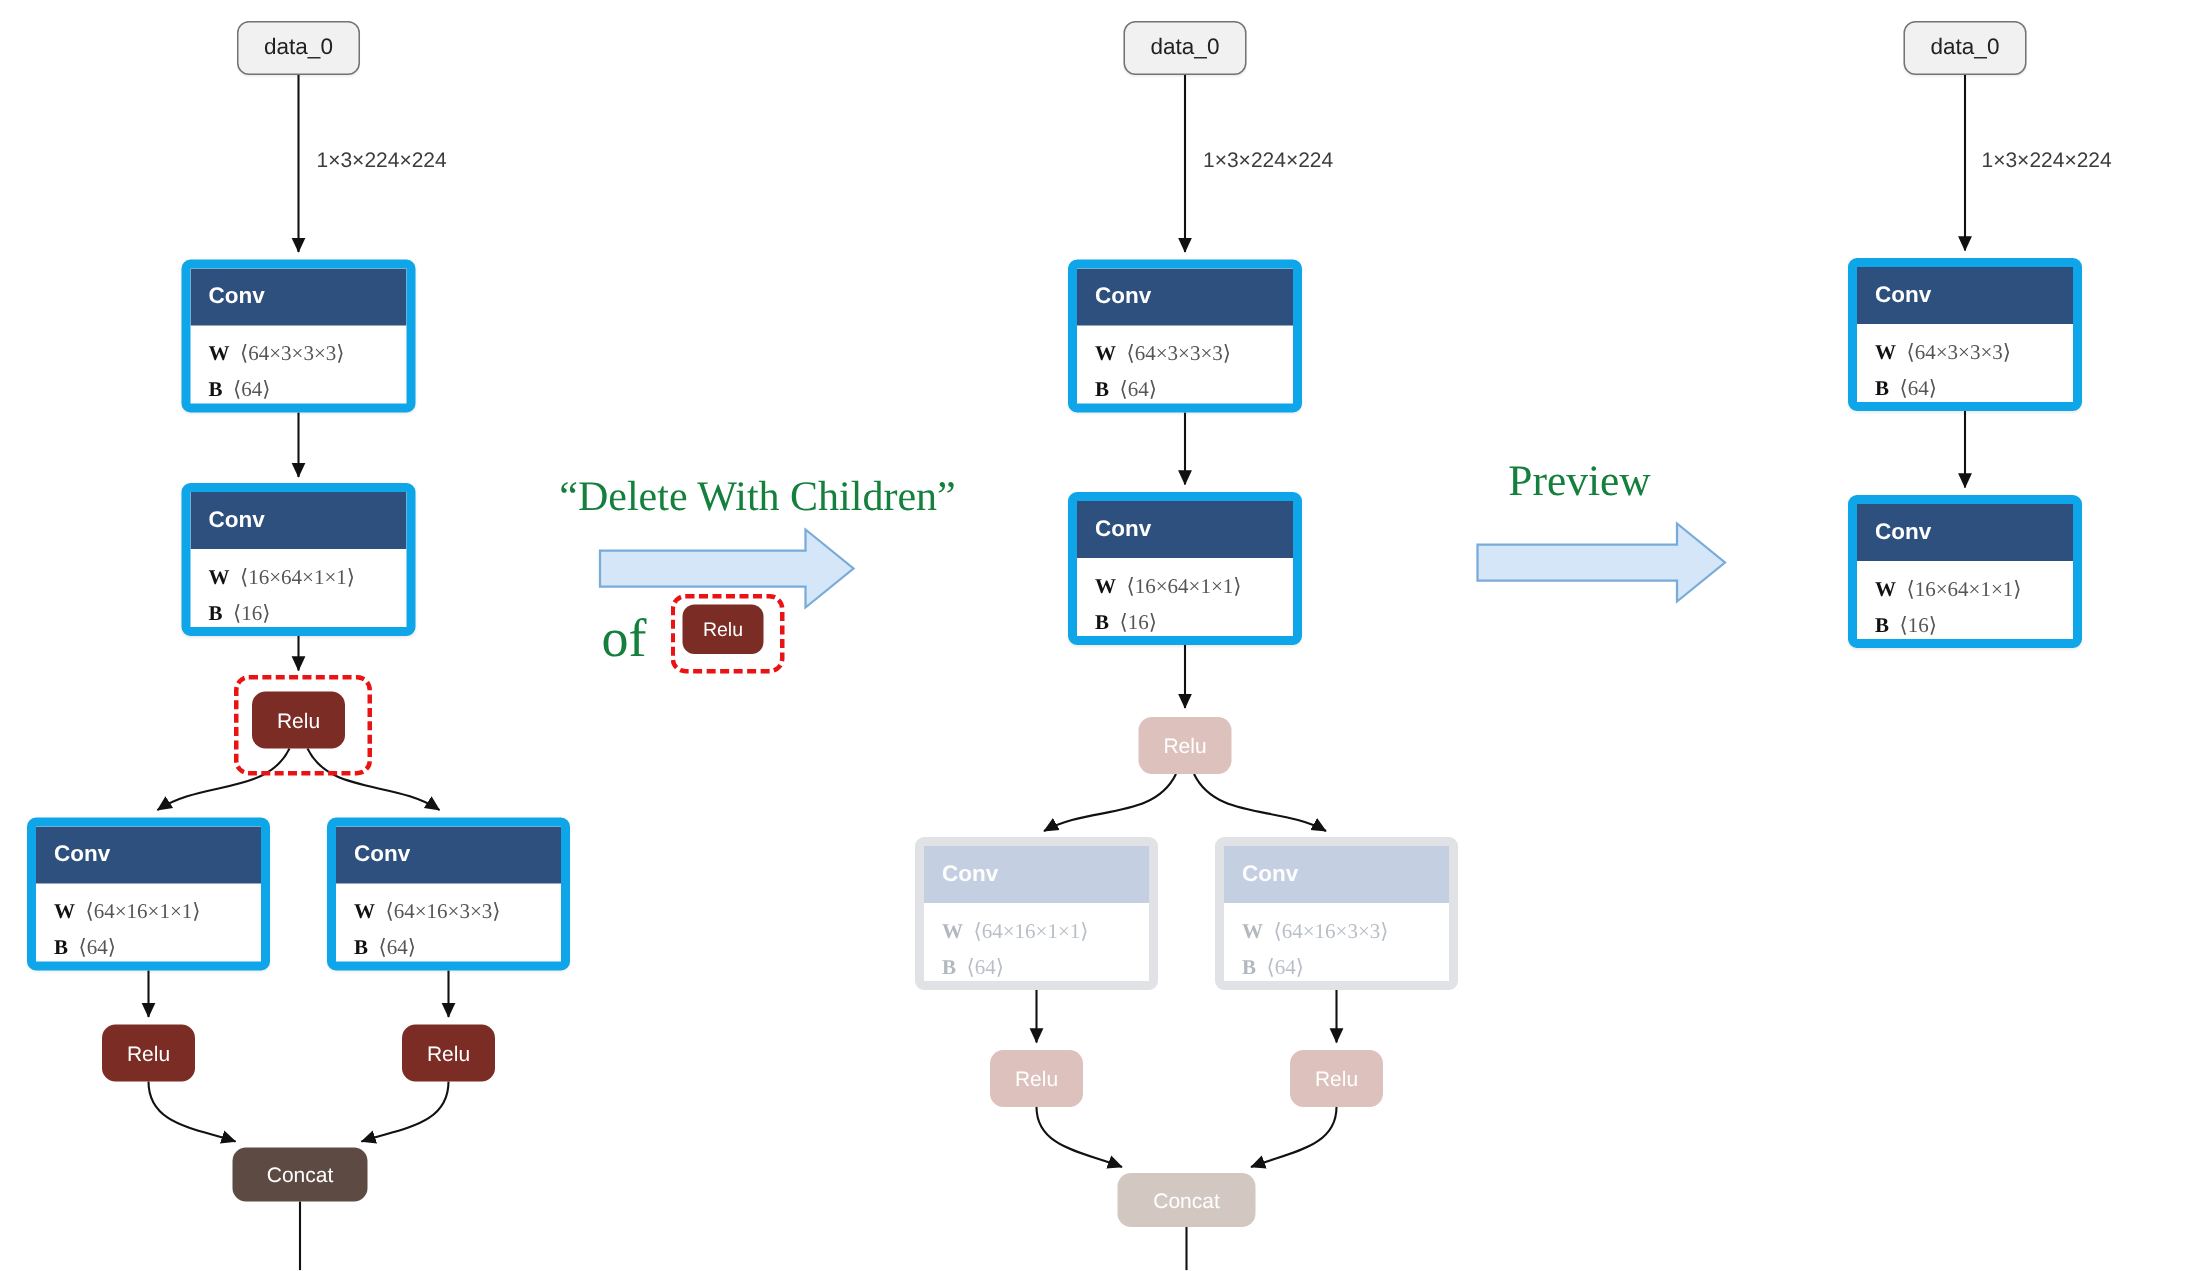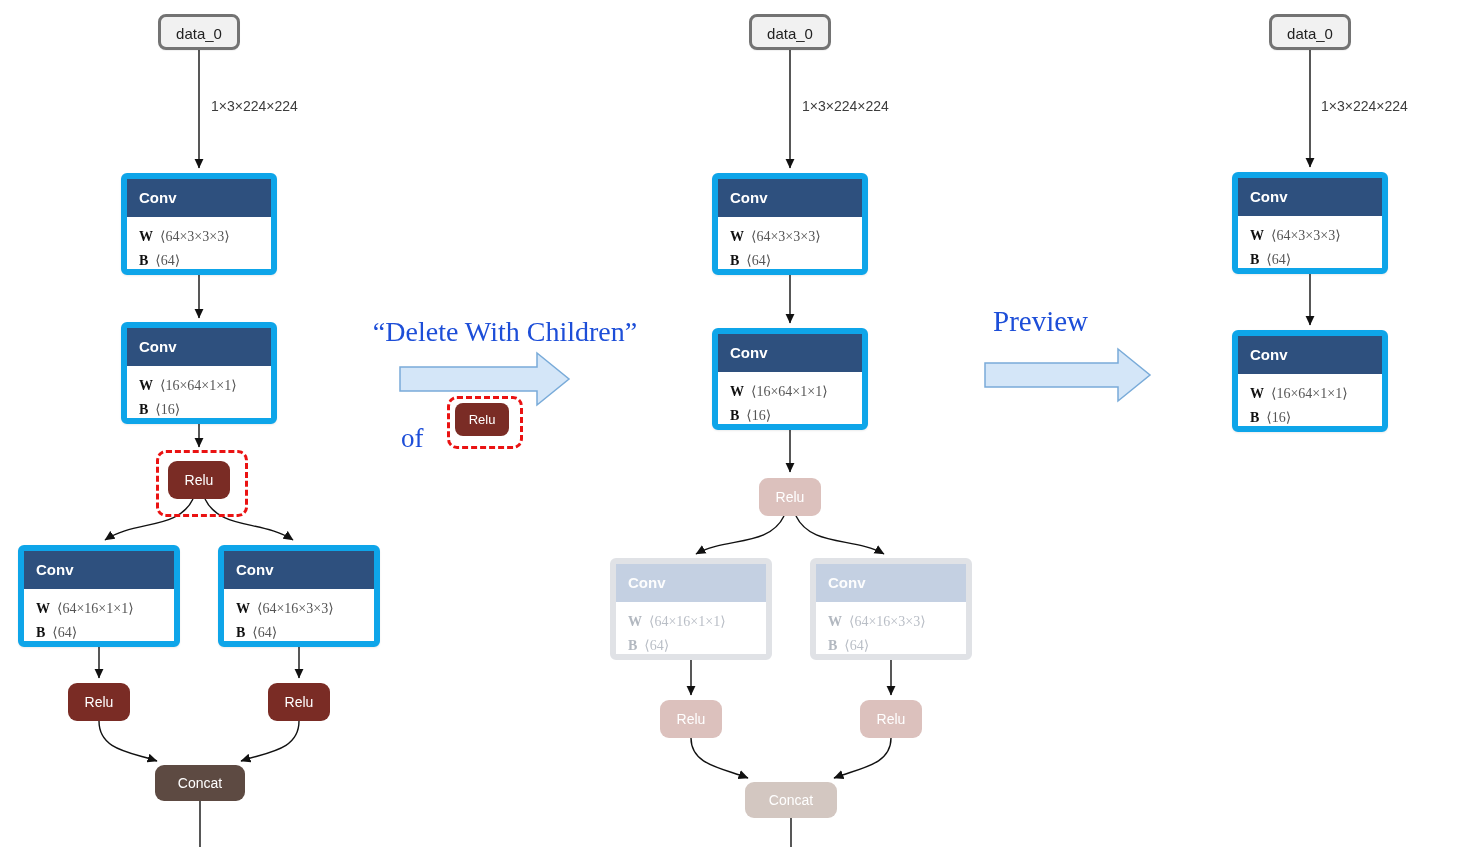--- a/index.html
+++ b/index.html
@@ -1,21 +1,21 @@
 <!DOCTYPE html>
 <html><head>
 <meta charset="utf-8">
 <style>
   html,body{margin:0;padding:0;background:#ffffff;}
   #canvas{position:relative;width:1468px;height:847px;background:#ffffff;overflow:hidden;
           font-family:"Liberation Sans","DejaVu Sans",sans-serif;}
   svg.edges{position:absolute;left:0;top:0;z-index:0;}
   .node{position:absolute;box-sizing:border-box;z-index:2;}
 
-  .data-node{background:#f1f1f1;border:3px solid #737373;border-radius:8px;text-align:center;
+  .data-node{background:#f1f1f1;border:1px solid #737373;border-radius:8px;text-align:center;
              font-size:15px;line-height:34px;color:#222;box-shadow:0 1px 1px rgba(0,0,0,.06);}
 
   .op-node{background:#ffffff;border:6px solid #0ea5e9;border-radius:6px;overflow:hidden;
            box-shadow:0 1px 2px rgba(0,0,0,.08);}
   .op-header{background:#2e507e;color:#ffffff;font-size:15px;font-weight:600;
              line-height:38px;height:38px;padding:0 12px;}
   .op-body{padding:8px 12px 6px 12px;}
   .param{font-size:14px;line-height:24px;color:#555;white-space:nowrap;font-family:Liberation Serif, serif;}
   .param b{color:#111;font-weight:700;margin-right:7px;}
 
@@ -25,21 +25,21 @@
 
   .faded.op-node{border-color:#e0e2e6;box-shadow:none;}
   .faded .op-header{background:#c4d0e2;color:#fdfdfd;}
   .faded .param{color:#b9bec6;}
   .faded .param b{color:#b2b8c0;}
   .faded-relu{background:#dcc1bd;}
   .faded-concat{background:#d3c7c1;}
 
   .dashed-outline{position:absolute;z-index:3;border:3px dashed #ea1212;border-radius:10px;}
 
-  .caption{position:absolute;z-index:2;font-family:"Liberation Serif","DejaVu Serif",serif;color:#1d4ed8;}
+  .caption{position:absolute;z-index:2;font-family:"Liberation Serif","DejaVu Serif",serif;color:#15803d;}
   .edge-label{position:absolute;z-index:2;font-size:14px;color:#3c3c3c;white-space:nowrap;}
   .small-pill{position:absolute;z-index:4;background:#7a2c25;border-radius:8px;color:#fff;
               text-align:center;font-size:13px;line-height:33px;
               font-family:"Liberation Sans","DejaVu Sans",sans-serif;}
 </style>
 </head>
 <body>
 
 <div id="canvas">
 
@@ -117,24 +117,24 @@
       <div class="param"><b>W</b><span>⟨64×16×3×3⟩</span></div>
       <div class="param"><b>B</b><span>⟨64⟩</span></div>
     </div>
   </div>
 
   <div class="node pill relu-pill" style="left:68px;top:683px;width:62px;height:38px">Relu</div>
   <div class="node pill relu-pill" style="left:268px;top:683px;width:62px;height:38px">Relu</div>
   <div class="node pill concat-pill" style="left:155px;top:765px;width:90px;height:36px">Concat</div>
 
   <div class="caption" style="left:340px;top:316px;width:330px;text-align:center;font-size:28px">“Delete With Children”</div>
-  <div class="caption" style="left:401px;top:423px;font-size:27px">of</div>
+  <div class="caption" style="left:401px;top:404px;font-size:36px">of</div>
   <div class="small-pill" style="left:455px;top:403px;width:54px;height:33px">Relu</div>
   <div class="dashed-outline" style="left:447px;top:396px;width:70px;height:47px"></div>
-  <div class="caption" style="left:993px;top:305px;width:120px;font-size:29px">Preview</div>
+  <div class="caption" style="left:993px;top:305px;width:120px;text-align:center;font-size:29px">Preview</div>
 
   <div class="node data-node" style="left:749px;top:14px;width:82px;height:36px">data_0</div>
   <div class="edge-label" style="left:802px;top:98px">1×3×224×224</div>
 
   <div class="node op-node" style="left:712px;top:173px;width:156px;height:102px">
     <div class="op-header">Conv</div>
     <div class="op-body">
       <div class="param"><b>W</b><span>⟨64×3×3×3⟩</span></div>
       <div class="param"><b>B</b><span>⟨64⟩</span></div>
     </div>

